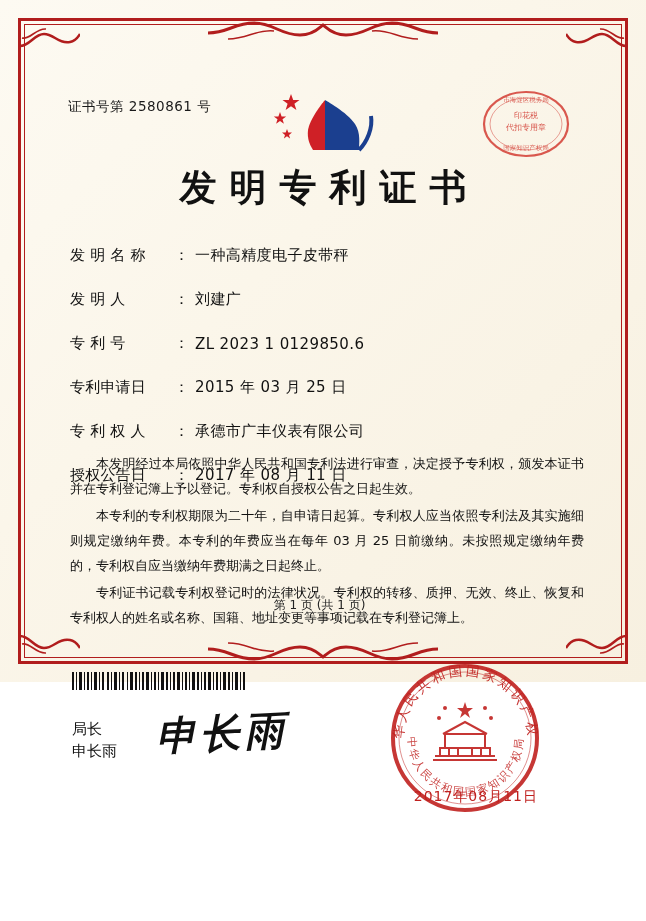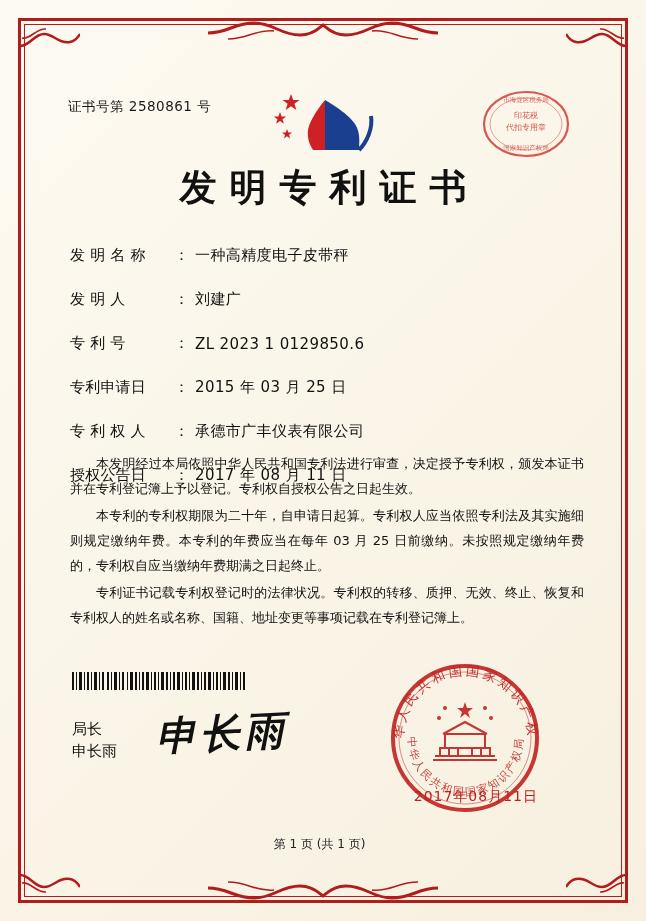--- a/index.html
+++ b/index.html
@@ -10,21 +10,21 @@
   body {
     width: 646px;
     height: 921px;
     font-family: "Liberation Serif", serif;
     overflow: hidden;
   }
 
   .page {
     position: relative;
     width: 646px;
-    height: 921px;
+    height: 682px;
     background: linear-gradient(135deg, #fdfaf2 0%, #fbf6ea 40%, #f7f0e0 100%);
     box-sizing: border-box;
   }
 
   
   .border-outer {
     position: absolute;
     left: 18px;
     top: 18px;
     right: 18px;

